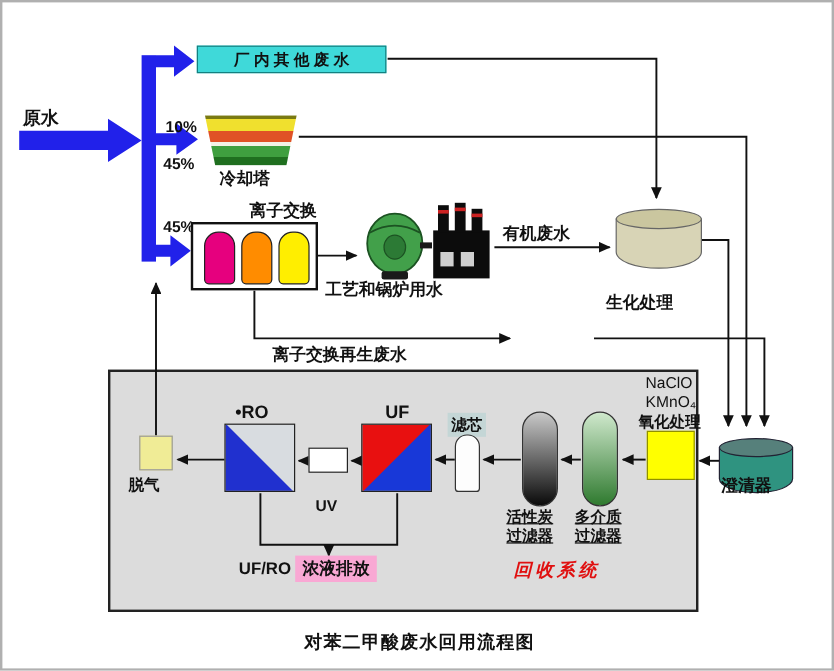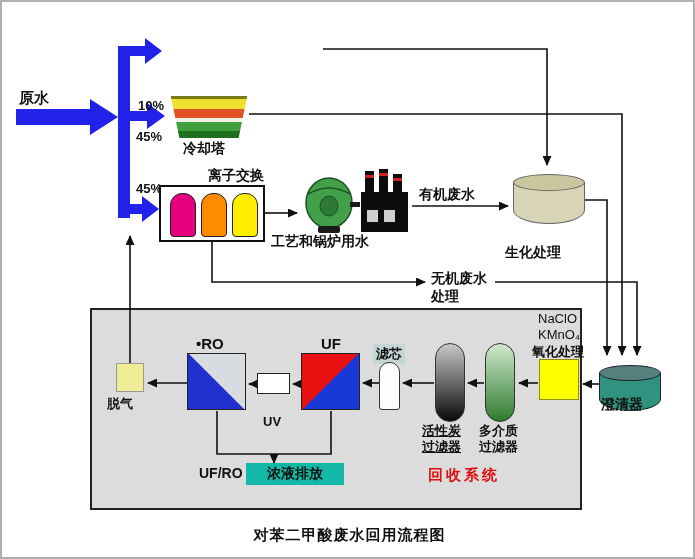--- a/index.html
+++ b/index.html
@@ -54,20 +54,23 @@
       <polygon points="128,109 145,109 145,101 163,114 145,127 145,119 128,119"></polygon>
       <polygon points="128,202 140,202 140,194 157,207 140,220 140,212 128,212"></polygon>
     </g>
   </svg>
 
   <div class="abs lbl" style="left:17px;top:87px;font-size:15px;">原水</div>
   <div class="abs lbl sm" style="left:136px;top:62px;margin-top:34px;">10%</div>
   <div class="abs lbl sm" style="left:134px;top:127px;">45%</div>
   <div class="abs lbl sm" style="left:134px;top:179px;">45%</div>
 
+  <div class="abs" style="left:162px;top:36px;width:158px;height:23px;background:#3fd9d9;border:1px solid #148080;box-sizing:border-box;display:flex;align-items:center;justify-content:center;">
+    <span class="lbl sm">厂 内 其 他  废 水</span>
+  </div>
 
   <div class="abs" style="left:168px;top:94px;width:78px;height:42px;
               background:linear-gradient(to bottom,#7a7a12 0 3px,#f0e02e 3px 13px,#e05226 13px 22px,#f2f2e6 22px 26px,#3f9f3f 26px 35px,#1f6f1f 35px 42px);
               clip-path:polygon(1% 0,99% 0,88% 100%,12% 100%);"></div>
   <div class="abs lbl" style="left:181px;top:138px;">冷却塔</div>
 
   <div class="abs lbl" style="left:162px;top:165px;margin-left:44px;">离子交换</div>
   <div class="abs" style="left:157px;top:183px;width:106px;height:57px;background:#fff;border:2px solid #111;box-sizing:border-box;">
     <div class="col" style="left:9px;background:#e6007e;"></div>
     <div class="col" style="left:40px;background:#ff8c00;"></div>
@@ -93,38 +96,35 @@
   <div class="abs lbl" style="left:269px;top:231px;">工艺和锅炉用水</div>
 
   <div class="abs lbl" style="left:417px;top:184px;">有机废水</div>
 
   <div class="abs" style="left:511px;top:172px;width:72px;height:50px;">
     <div style="position:absolute;left:0;top:8px;width:100%;height:42px;background:#d8d4b6;border:1px solid #666;border-radius:0 0 36px 36px/0 0 14px 14px;box-sizing:border-box;"></div>
     <div style="position:absolute;left:0;top:0;width:100%;height:17px;background:#cac69f;border:1px solid #666;border-radius:50%;box-sizing:border-box;"></div>
   </div>
   <div class="abs lbl" style="left:503px;top:226px;margin-top:16px;">生化处理</div>
 
-  <div class="abs two-line" style="left:429px;top:268px;font-size:14px;">
-    <span>无机废水</span>
-    <span>处理</span>
-  </div>
+  <div class="abs lbl" style="left:225px;top:285px;">离子交换再生废水</div>
 
   <div class="abs" style="left:597px;top:363px;width:62px;height:46px;">
     <div style="position:absolute;left:0;top:8px;width:100%;height:38px;background:#2f9380;border:1px solid #223;border-radius:0 0 31px 31px/0 0 12px 12px;box-sizing:border-box;"></div>
     <div style="position:absolute;left:0;top:0;width:100%;height:16px;background:#56807b;border:1px solid #223;border-radius:50%;box-sizing:border-box;"></div>
   </div>
   <div class="abs lbl" style="left:599px;top:394px;">澄清器</div>
 
   <div class="abs sm" style="left:536px;top:309px;">NaClO</div>
   <div class="abs sm" style="left:536px;top:325px;">KMnO₄</div>
   <div class="abs lbl sm" style="left:530px;top:341px;">氧化处理</div>
   <div class="abs" style="left:537px;top:357px;width:40px;height:41px;background:#ffff00;border:1px solid #909000;box-sizing:border-box;"></div>
 
   <div class="abs capsule" style="left:483px;top:341px;width:30px;height:79px;background:linear-gradient(to bottom,#cfe8cc,#2f7a2f);"></div>
-  <div class="abs two-line" style="left:477px;top:421px;">
+  <div class="abs two-line" style="left:477px;top:421px;text-decoration:underline;">
     <span>多介质</span>
     <span>过滤器</span>
   </div>
 
   <div class="abs capsule" style="left:433px;top:341px;width:30px;height:79px;background:linear-gradient(to bottom,#c8c8c8,#0a0a0a);"></div>
   <div class="abs two-line" style="left:420px;top:421px;text-decoration:underline;">
     <span>活性炭</span>
     <span>过滤器</span>
   </div>
 
@@ -137,19 +137,19 @@
   <div class="abs" style="left:255px;top:371px;width:33px;height:21px;background:#fff;border:1px solid #222;box-sizing:border-box;"></div>
   <div class="abs lbl sm" style="left:261px;top:412px;">UV</div>
 
   <div class="abs lbl" style="left:194px;top:333px;font-size:15px;">•RO</div>
   <div class="abs" style="left:185px;top:351px;width:59px;height:57px;border:1px solid #222;box-sizing:border-box;background:linear-gradient(45deg,#2030cf 0 49.5%,#d8dce0 50.5% 100%);"></div>
 
   <div class="abs" style="left:114px;top:361px;width:28px;height:29px;background:#f0ec96;border:1px solid #999;box-sizing:border-box;"></div>
   <div class="abs lbl sm" style="left:105px;top:393px;">脱气</div>
 
   <div class="abs lbl" style="left:197px;top:463px;">UF/RO</div>
-  <div class="abs lbl" style="left:244px;top:461px;background:#14b8a6;padding:2px 21px;">浓液排放</div>
+  <div class="abs lbl" style="left:244px;top:461px;background:#f9a8d4;padding:2px 6px;">浓液排放</div>
 
-  <div class="abs lbl" style="left:426px;top:464px;color:#e01010;font-size:15px;letter-spacing:3px;">回收系统</div>
+  <div class="abs lbl" style="left:426px;top:464px;color:#e01010;font-style:italic;font-size:15px;letter-spacing:3px;">回收系统</div>
 
   <div class="abs lbl" style="left:0;top:524px;width:695px;text-align:center;font-size:15px;letter-spacing:1px;">对苯二甲酸废水回用流程图</div>
 
 </div>
 
 </body></html>

